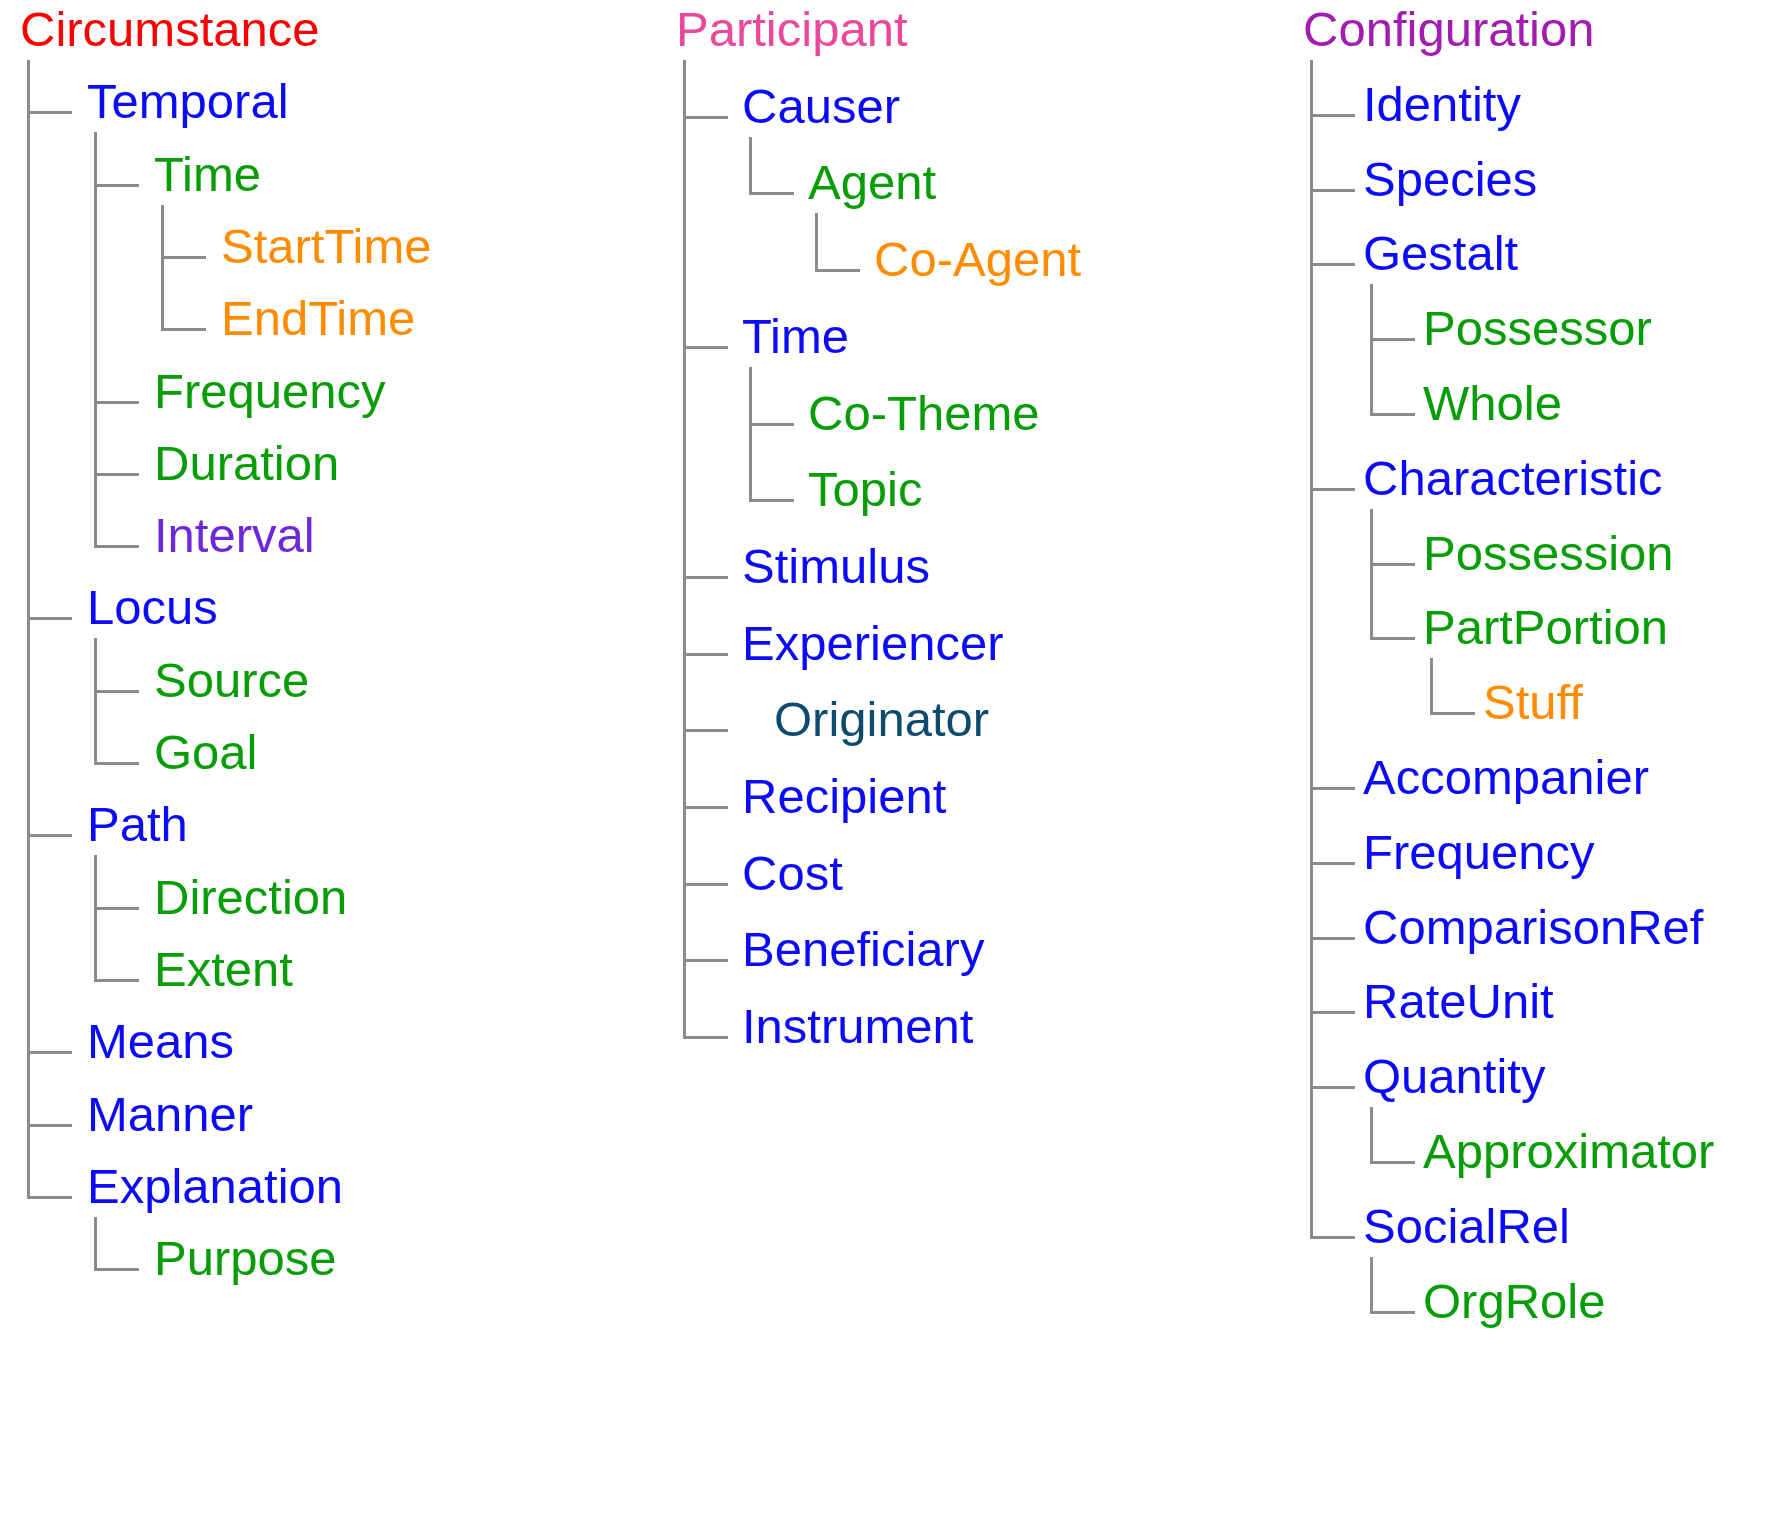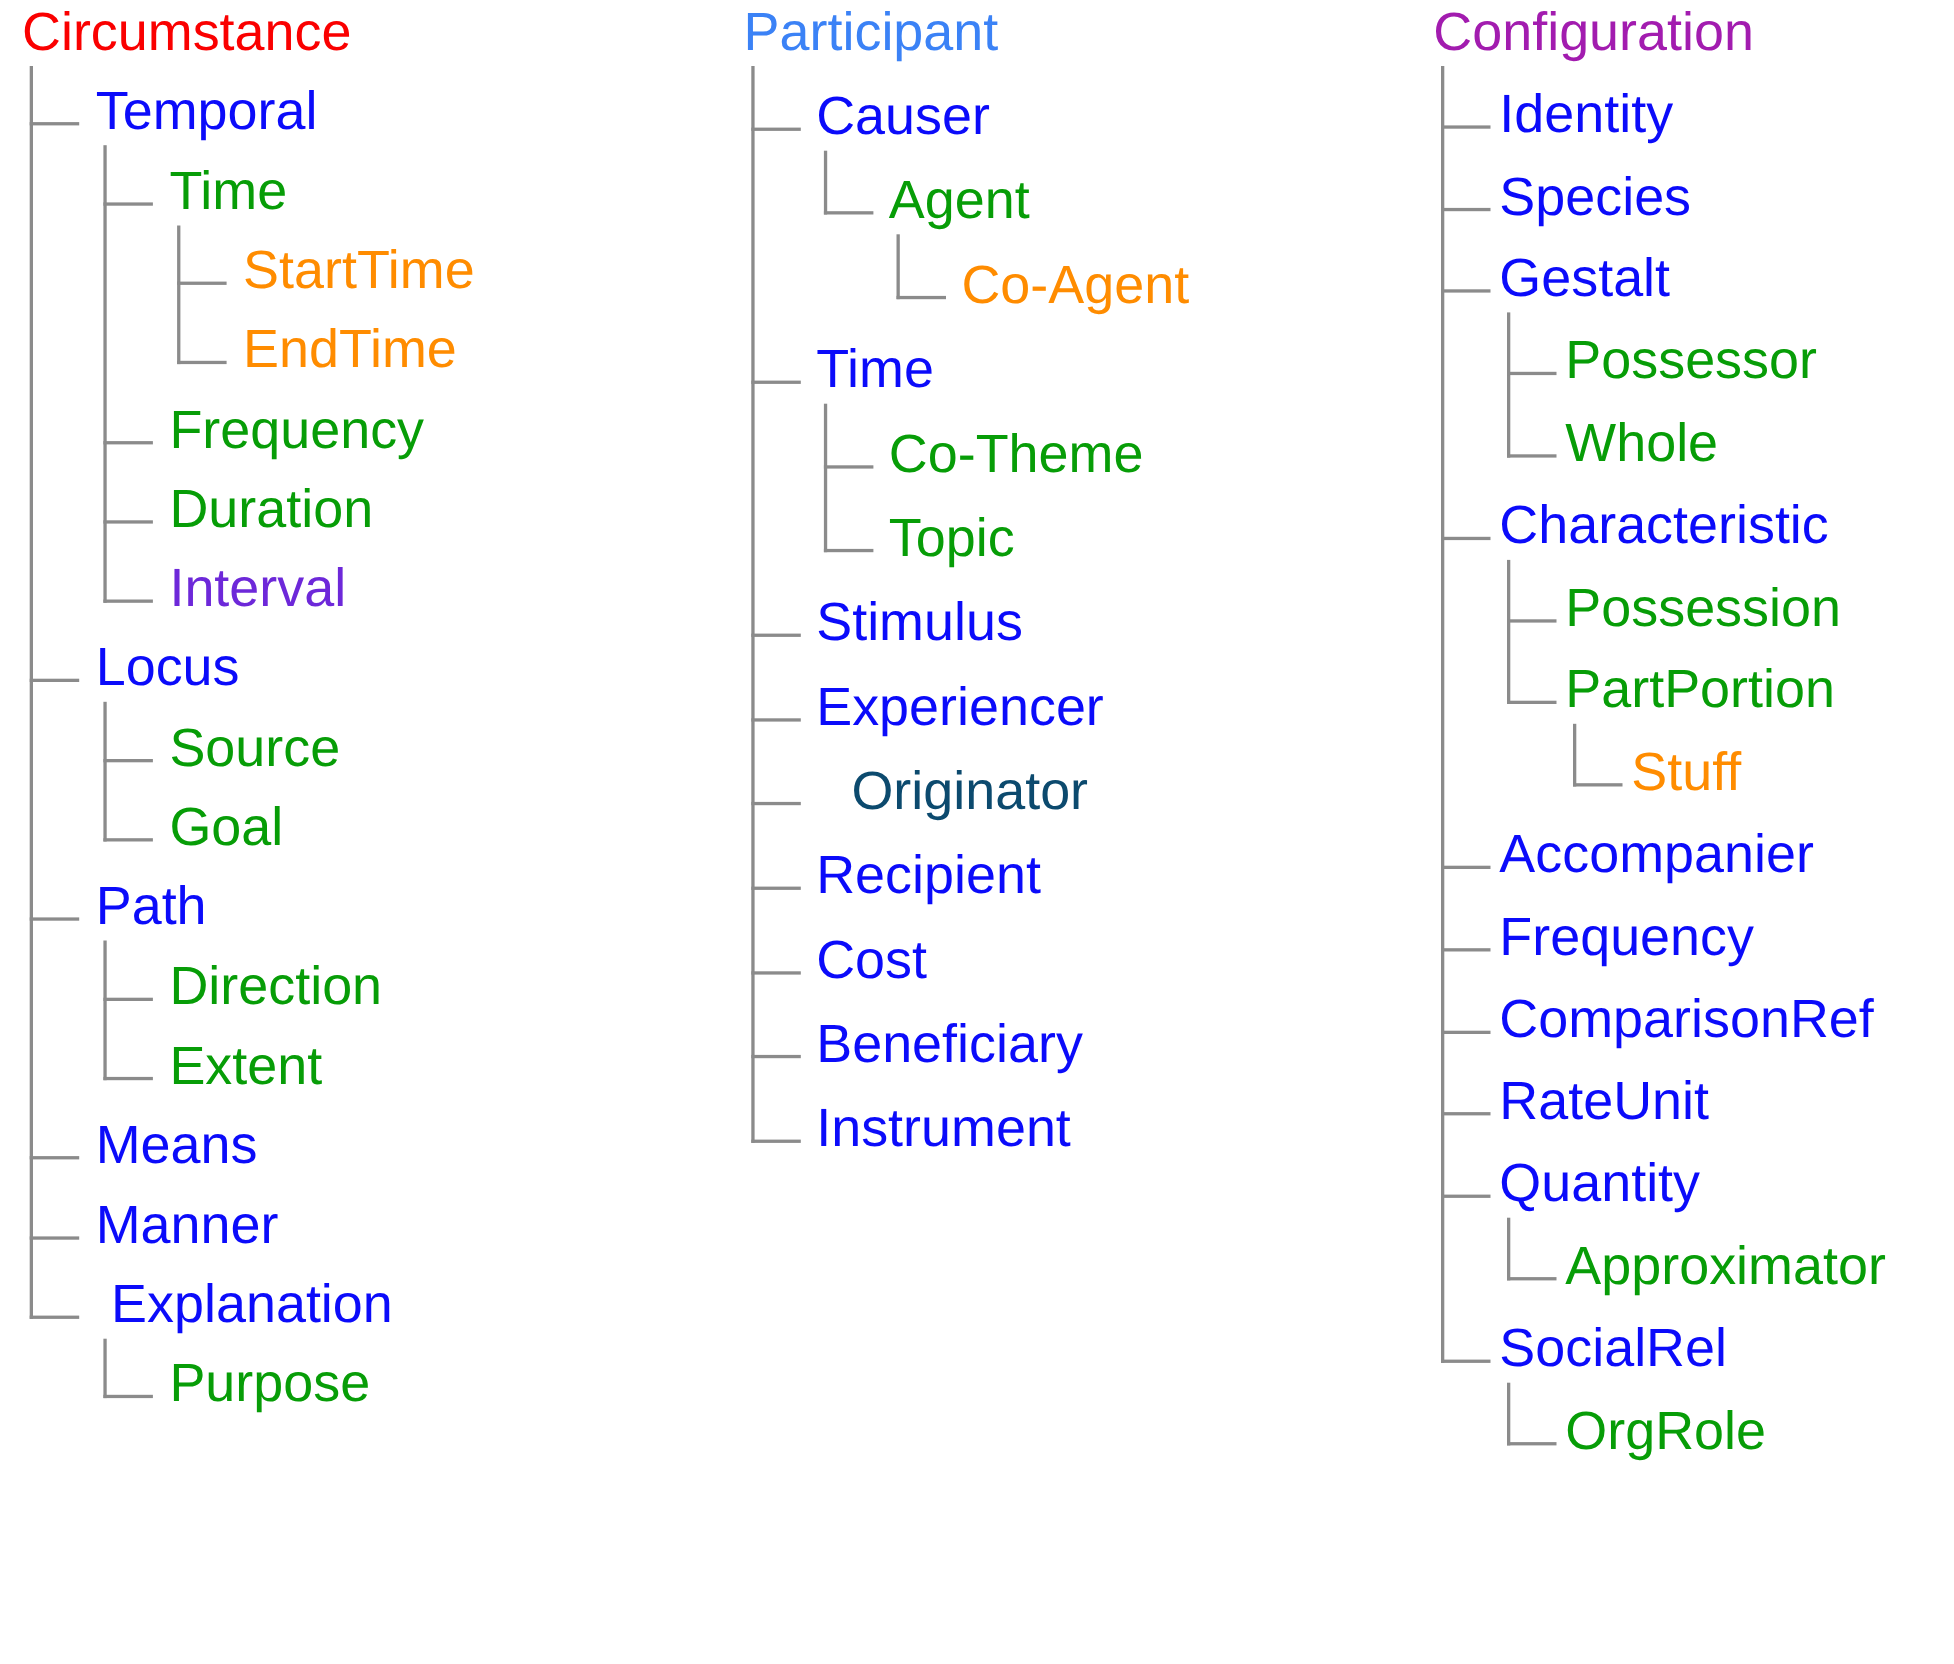--- a/index.html
+++ b/index.html
@@ -55,25 +55,25 @@
     <span class="node" style="left: 154px; top: 649.7px; color: rgb(7, 157, 7);">Source</span>
     <span class="node" style="left: 154px; top: 722px; color: rgb(7, 157, 7);">Goal</span>
     <span class="node" style="left: 87px; top: 794.3px; color: rgb(11, 11, 250);">Path</span>
     <div class="vline" style="left: 94px; top: 855.3px; width: 3px; height: 126.6px; background: rgb(139, 139, 139);"></div>
     <div class="hline" style="left: 94px; top: 906.6px; width: 45px; height: 3px; background: rgb(139, 139, 139);"></div>
     <div class="hline" style="left: 94px; top: 978.9px; width: 45px; height: 3px; background: rgb(139, 139, 139);"></div>
     <span class="node" style="left: 154px; top: 866.6px; color: rgb(7, 157, 7);">Direction</span>
     <span class="node" style="left: 154px; top: 938.9px; color: rgb(7, 157, 7);">Extent</span>
     <span class="node" style="left: 87px; top: 1011.2px; color: rgb(11, 11, 250);">Means</span>
     <span class="node" style="left: 87px; top: 1083.5px; color: rgb(11, 11, 250);">Manner</span>
-    <span class="node" style="left: 87px; top: 1155.8px; color: rgb(11, 11, 250); margin-left: 14px;">Explanation</span>
+    <span class="node" style="left: 87px; top: 1155.8px; color: rgb(11, 11, 250);">Explanation</span>
     <div class="vline" style="left: 94px; top: 1216.8px; width: 3px; height: 54.3px; background: rgb(139, 139, 139);"></div>
     <div class="hline" style="left: 94px; top: 1268.1px; width: 45px; height: 3px; background: rgb(139, 139, 139);"></div>
     <span class="node" style="left: 154px; top: 1228.1px; color: rgb(7, 157, 7);">Purpose</span>
-    <span class="node" style="left: 676px; top: -1px; color: #3b82f6;">Participant</span>
+    <span class="node" style="left: 676px; top: -1px; color: #ec4899;">Participant</span>
     <div class="vline" style="left: 683px; top: 60px; width: 3px; height: 979.1px; background: rgb(139, 139, 139);"></div>
     <div class="hline" style="left: 683px; top: 115.7px; width: 45px; height: 3px; background: rgb(139, 139, 139);"></div>
     <div class="hline" style="left: 683px; top: 345.8px; width: 45px; height: 3px; background: rgb(139, 139, 139);"></div>
     <div class="hline" style="left: 683px; top: 575.9px; width: 45px; height: 3px; background: rgb(139, 139, 139);"></div>
     <div class="hline" style="left: 683px; top: 652.6px; width: 45px; height: 3px; background: rgb(139, 139, 139);"></div>
     <div class="hline" style="left: 683px; top: 729.3px; width: 45px; height: 3px; background: rgb(139, 139, 139);"></div>
     <div class="hline" style="left: 683px; top: 806px; width: 45px; height: 3px; background: rgb(139, 139, 139);"></div>
     <div class="hline" style="left: 683px; top: 882.7px; width: 45px; height: 3px; background: rgb(139, 139, 139);"></div>
     <div class="hline" style="left: 683px; top: 959.4px; width: 45px; height: 3px; background: rgb(139, 139, 139);"></div>
     <div class="hline" style="left: 683px; top: 1036.1px; width: 45px; height: 3px; background: rgb(139, 139, 139);"></div>

